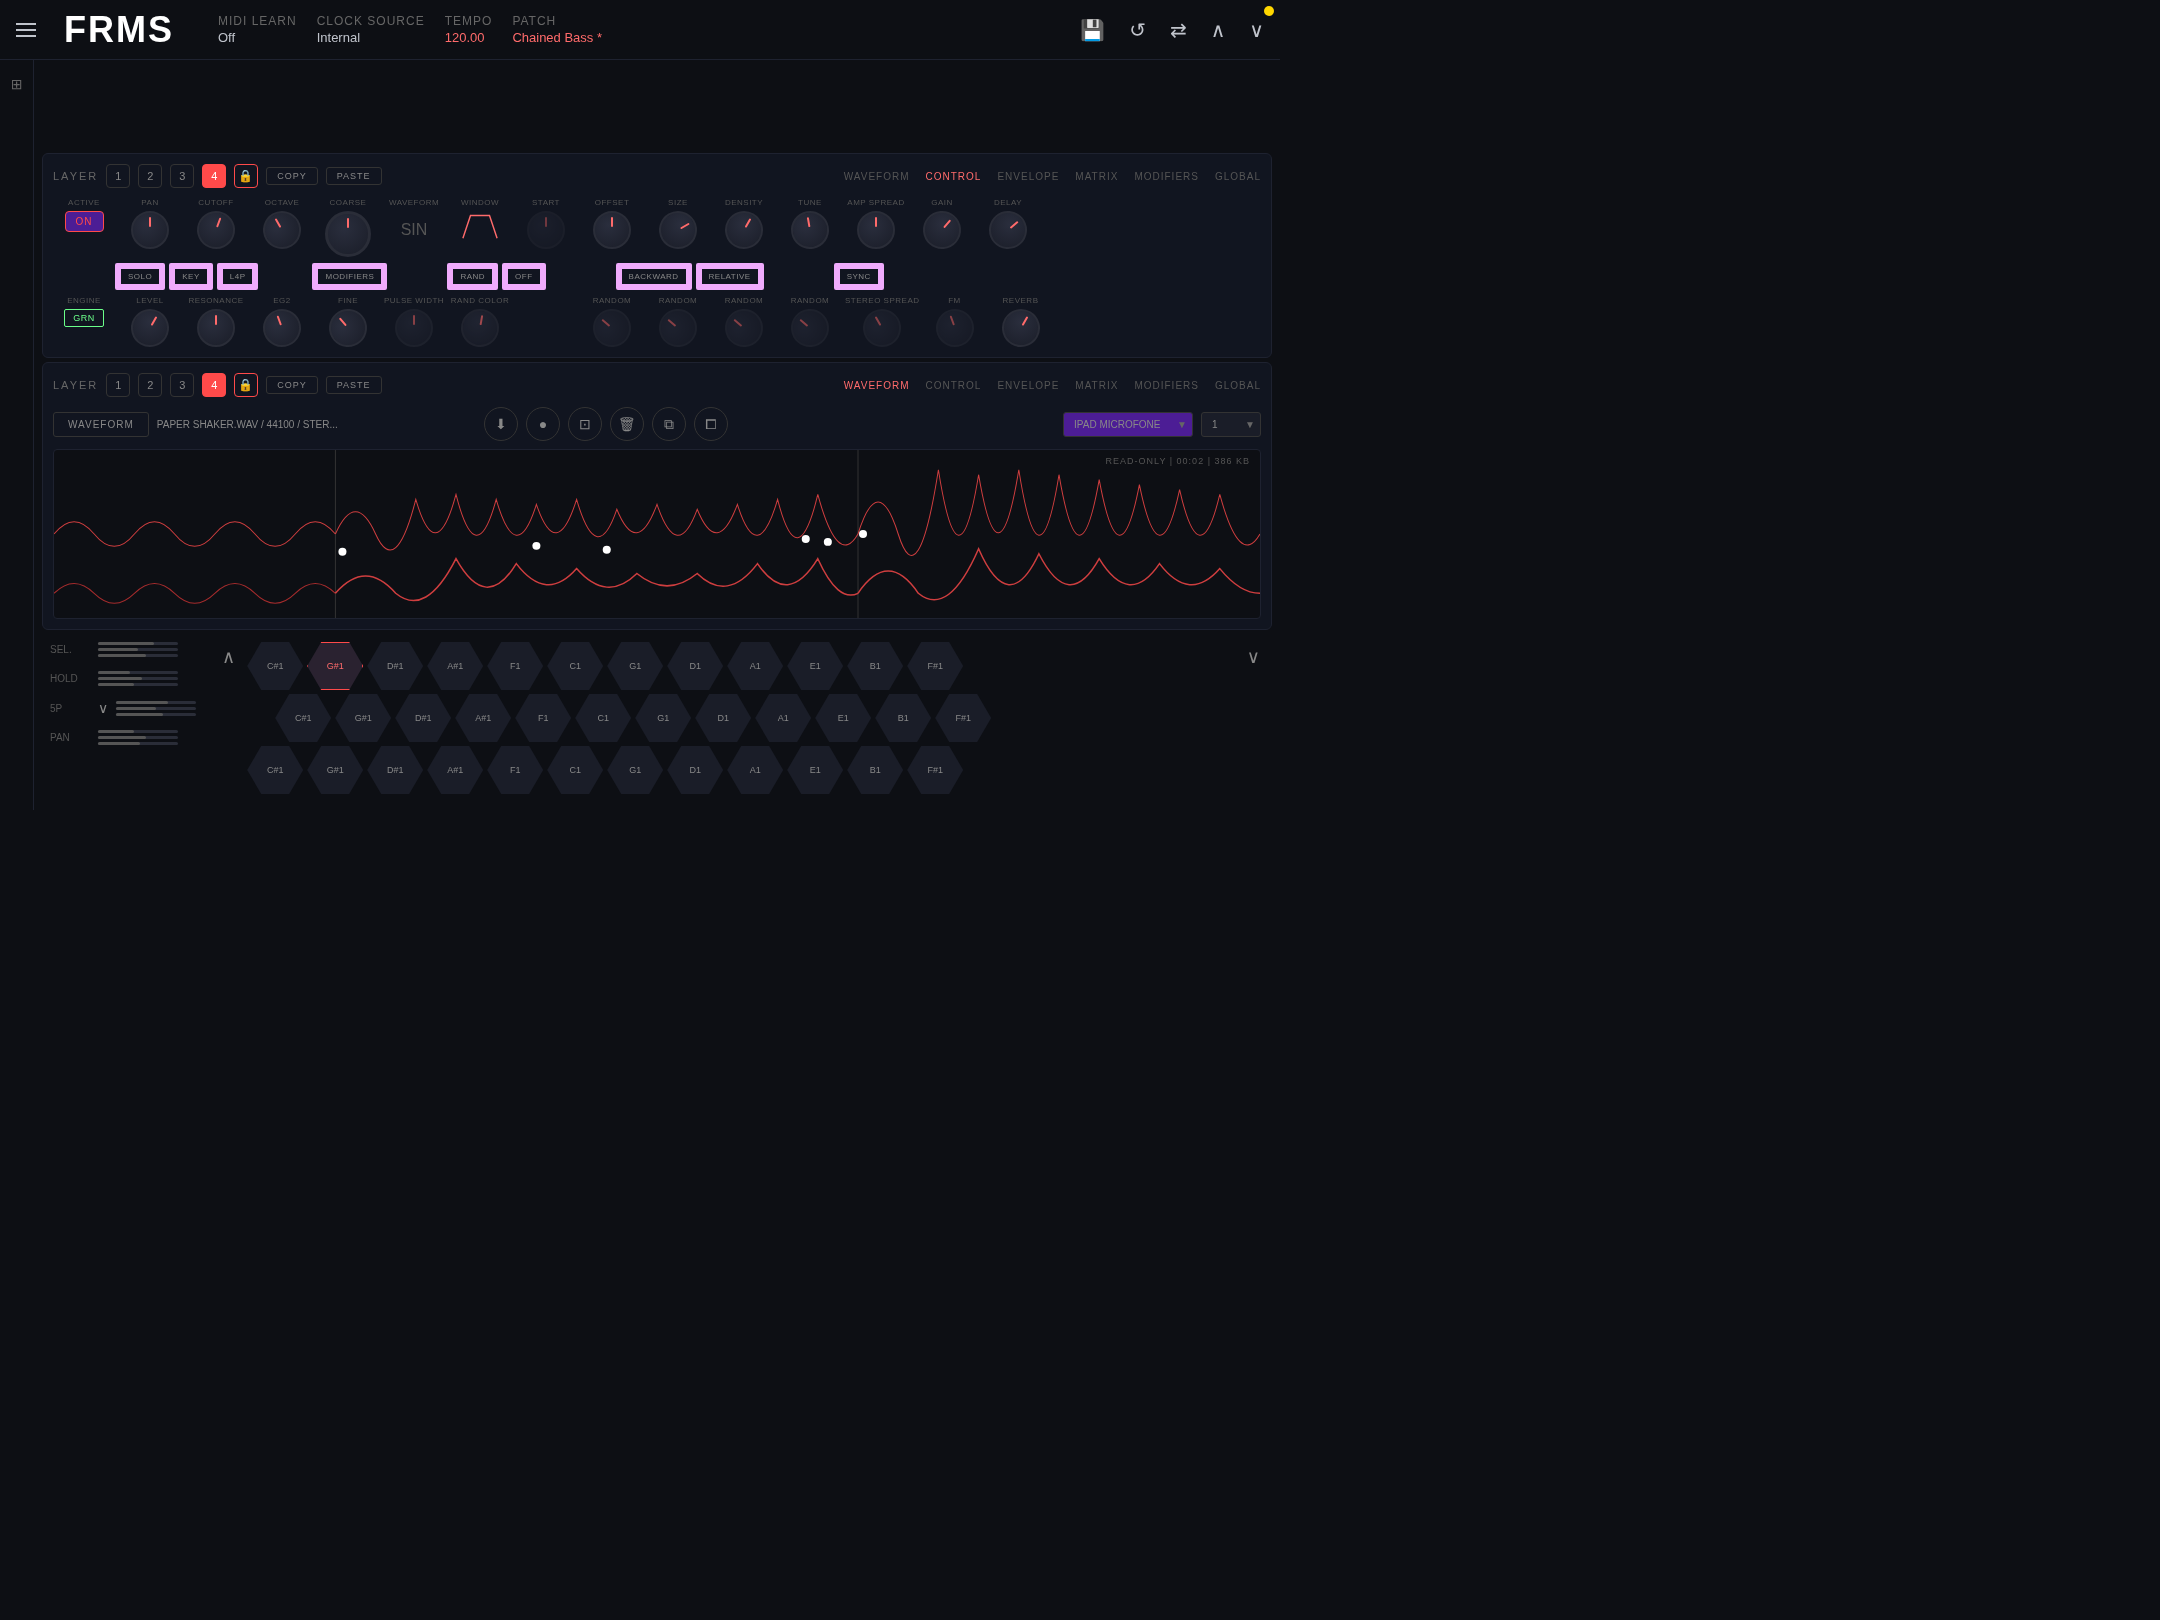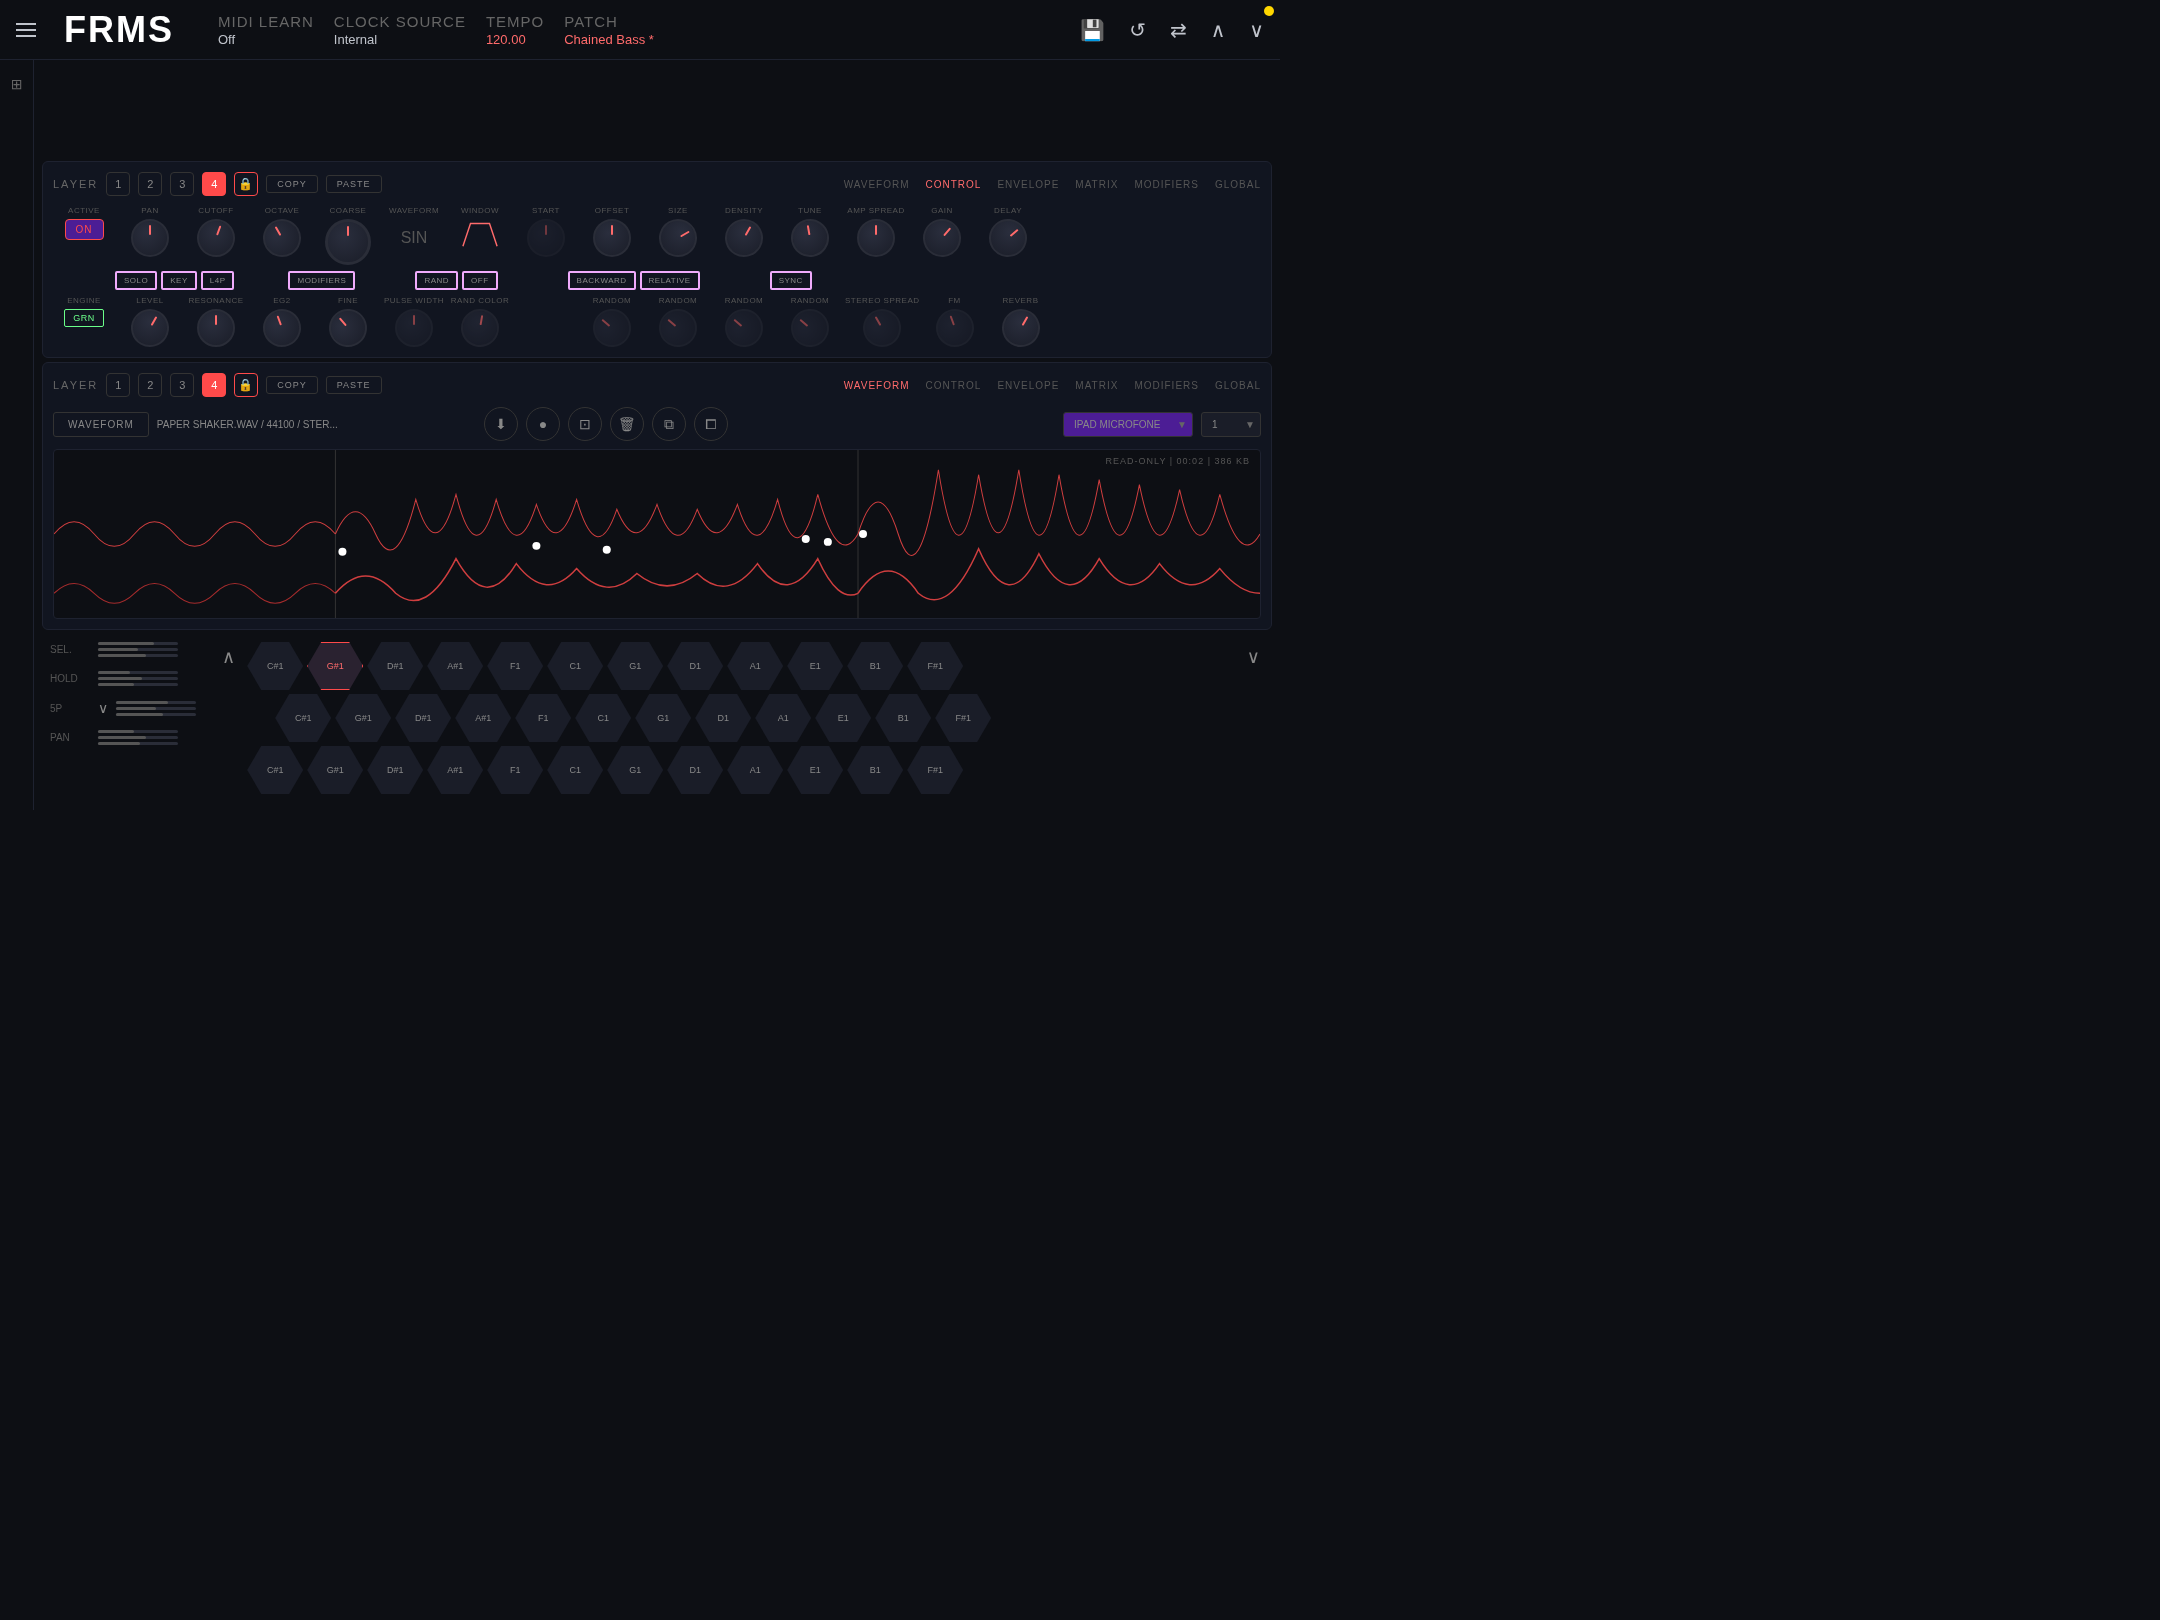--- a/index.html
+++ b/index.html
@@ -43,21 +43,21 @@
       color: #fff;
       letter-spacing: 2px;
       margin-right: 24px;
     }
     .nav-item {
       display: flex;
       flex-direction: column;
       gap: 2px;
     }
     .nav-label {
-      font-size: 15px;
+      font-size: 12px;
       color: #666;
       text-transform: uppercase;
       letter-spacing: 1px;
     }
     .nav-value {
       font-size: 13px;
       color: #c0c4cc;
     }
     .nav-value.accent { color: #ff6b6b; }
     .patch-name {
@@ -239,21 +239,21 @@
       font-size: 10px;
       cursor: pointer;
       letter-spacing: 1px;
     }
     .knob-active-btn.on {
       background: #4c1d95;
       color: #ff4a4a;
     }
     .small-btn {
       padding: 3px 7px;
-      border: 2px solid #f0abfc;
+      border: 6px solid #f0abfc;
       background: transparent;
       color: #888;
       font-size: 8px;
       cursor: pointer;
       border-radius: 2px;
       letter-spacing: 0.5px;
     }
     .waveform-display {
       width: 52px;
       height: 38px;

